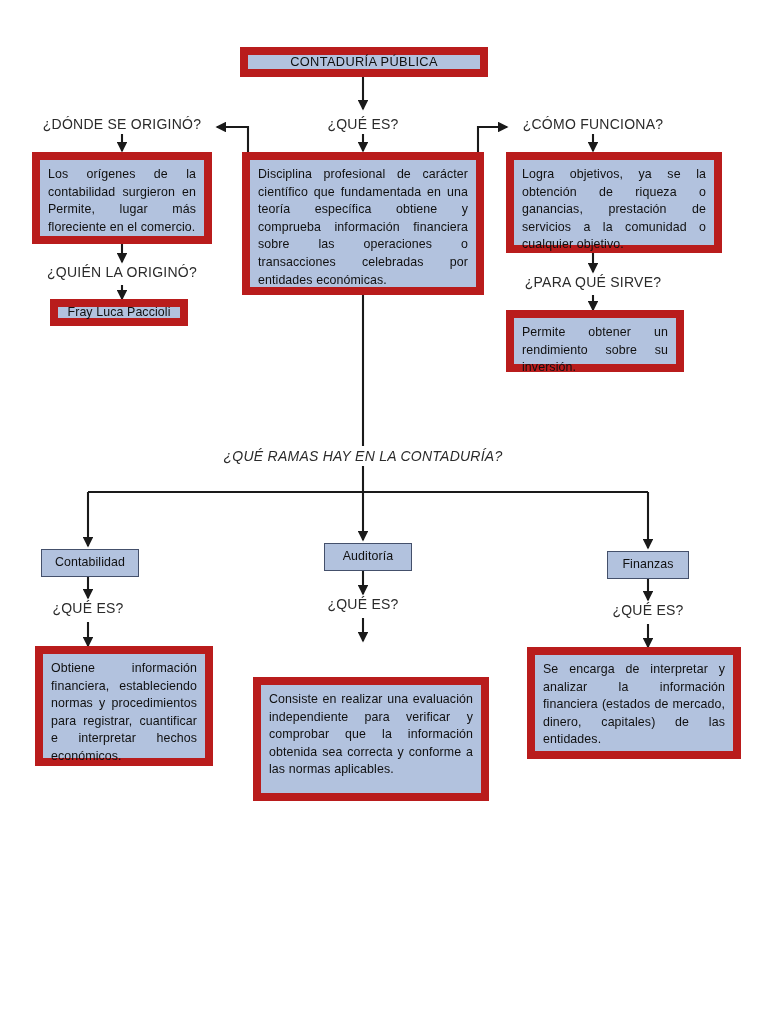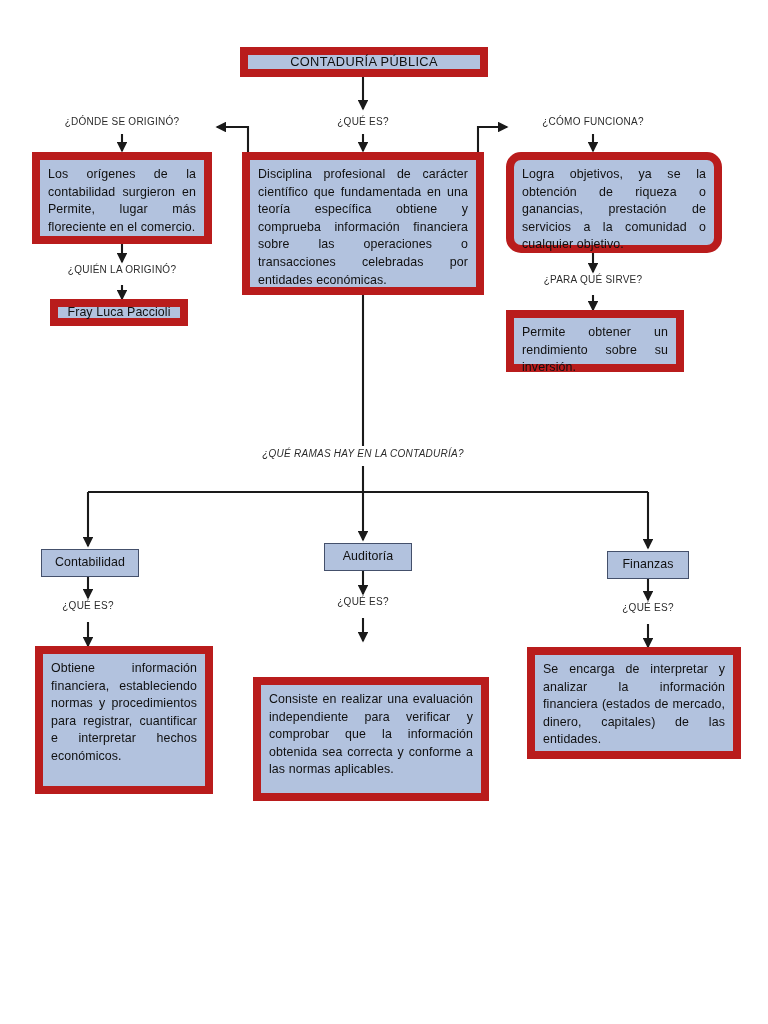--- a/index.html
+++ b/index.html
@@ -56,21 +56,21 @@
   }
   .node.title-box {
     font-size: 12.8px;
     letter-spacing: 0.35px;
     font-family: "Liberation Sans", sans-serif;
   }
   
   .caption {
     position: absolute;
     font-family: "Liberation Sans", sans-serif;
-    font-size: 10px;
+    font-size: 14px;
     color: #2b2b2b;
     letter-spacing: 0.25px;
     white-space: nowrap;
     text-align: center;
   }
 </style>
 </head>
 <body>
 
 <div id="canvas">
@@ -140,21 +140,21 @@
   <div class="caption" style="left:22px; top:264px; width:200px;">¿QUIÉN LA ORIGINÓ?</div>
 
   <div class="node center-txt" style="left:50px; top:299px; width:138px; height:27px;">
     <span>Fray Luca Paccioli</span>
   </div>
 
   <div class="node" style="left:242px; top:152px; width:242px; height:143px;">
     <span>Disciplina profesional de carácter científico que fundamentada en una teoría específica obtiene y comprueba información financiera sobre las operaciones o transacciones celebradas por entidades económicas.</span>
   </div>
 
-  <div class="node" style="left:506px; top:152px; width:216px; height:101px;border-radius:15px;">
+  <div class="node" style="left:506px; top:152px; width:216px; height:101px;">
     <span>Logra objetivos, ya se la obtención de riqueza o ganancias, prestación de servicios a la comunidad o cualquier objetivo.</span>
   </div>
 
   <div class="caption" style="left:500px; top:274px; width:186px;">¿PARA QUÉ SIRVE?</div>
 
   <div class="node" style="left:506px; top:310px; width:178px; height:62px;">
     <span>Permite obtener un rendimiento sobre su inversión.</span>
   </div>
 
   <div class="caption" style="left:203px; top:448px; width:320px;font-style:italic;">¿QUÉ RAMAS HAY EN LA CONTADURÍA?</div>
@@ -170,21 +170,21 @@
   <div class="node center-txt thin-border" style="left:607px; top:551px; width:82px; height:28px;">
     <span>Finanzas</span>
   </div>
 
   <div class="caption" style="left:28px; top:600px; width:120px;">¿QUÉ ES?</div>
 
   <div class="caption" style="left:303px; top:596px; width:120px;">¿QUÉ ES?</div>
 
   <div class="caption" style="left:588px; top:602px; width:120px;">¿QUÉ ES?</div>
 
-  <div class="node" style="left:35px; top:646px; width:178px; height:148px;">
+  <div class="node" style="left:35px; top:646px; width:178px; height:120px;">
     <span>Obtiene información financiera, estableciendo normas y procedimientos para registrar, cuantificar e interpretar hechos económicos.</span>
   </div>
 
   <div class="node" style="left:253px; top:641px; width:236px; height:124px;margin-top:36px;">
     <span>Consiste en realizar una evaluación independiente para verificar y comprobar que la información obtenida sea correcta y conforme a las normas aplicables.</span>
   </div>
 
   <div class="node" style="left:527px; top:647px; width:214px; height:112px;">
     <span>Se encarga de interpretar y analizar la información financiera (estados de mercado, dinero, capitales) de las entidades.</span>
   </div>

